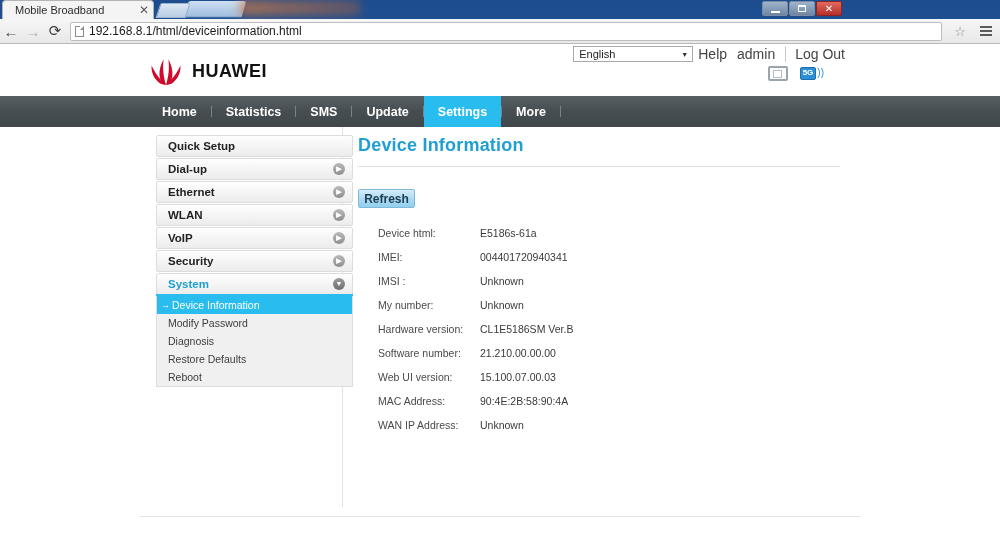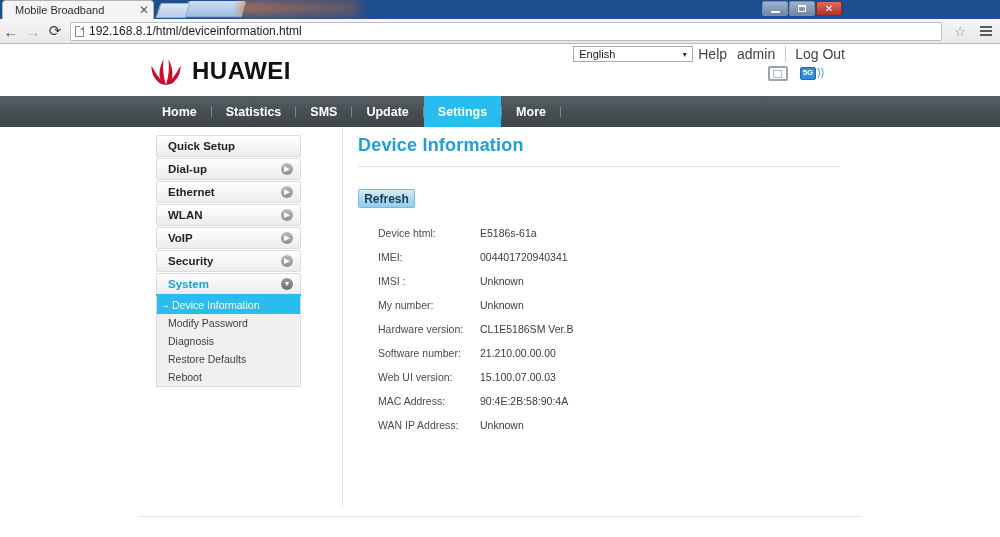--- a/index.html
+++ b/index.html
@@ -125,21 +125,21 @@
   }
   .lang-select .caret {
     position: absolute; right: 4px; top: 50%; transform: translateY(-50%);
     font-size: 7px; color: #333;
   }
   .toplink { padding: 0 5px; color: #444; font-size: 14px; cursor: pointer; }
   .toplink.sep { border-left: 1px solid #c9c9c9; margin-left: 5px; padding-left: 9px; }
 
   .logo-wrap { position: absolute; left: 148px; top: 12px; display: flex; align-items: center; gap: 8px; }
   .logo-flower { width: 36px; height: 30px; display:block; }
-  .logo-text { font-size: 24px; font-weight: bold; color: #111; letter-spacing: .5px; }
+  .logo-text { font-size: 18px; font-weight: bold; color: #111; letter-spacing: .5px; }
 
   .statusicons { position: absolute; right: 176px; top: 22px; display: flex; align-items: center; gap: 12px; }
   .icon-sim {
     width: 20px; height: 15px; border: 2px solid #9aa4ad; border-radius: 2px;
     background: #fdfdfd; display:flex; align-items:center; justify-content:center;
   }
   .icon-sim i { display:block; width: 9px; height: 8px; border: 1px solid #b7bfc6; background:#fff; }
   .icon-5g { display: flex; align-items: center; gap: 1px; }
   .icon-5g .badge {
     background: #2f8fd6; color: #fff; font-size: 8px; font-weight: bold;
@@ -167,21 +167,21 @@
   .vdivider {
     position: absolute; left: 342px; top: 0; width: 1px; height: 380px;
     background: #e2e2e2;
   }
   .bottomline {
     position: absolute; left: 140px; top: 389px; width: 720px; height: 1px;
     background: #e4e4e4;
   }
 
   
-  .sidebar { position: absolute; left: 156px; top: 8px; width: 145px; }
+  .sidebar { position: absolute; left: 156px; top: 8px; width: 197px; }
   .side-item {
     position: relative; height: 22px; margin-bottom: 1px;
     background: linear-gradient(180deg, #fefefe 0%, #ececec 100%);
     border: 1px solid #dcdcdc; border-radius: 2px;
     display: flex; align-items: center; padding-left: 11px;
     font-size: 11.5px; font-weight: bold; color: #222; cursor: pointer;
   }
   .side-item.open { color: #1f9fd4; font-weight: bold; }
   .side-item.open:after {
     content:""; position: absolute; left:-1px; right:-1px; bottom:-2px; height:2px;

